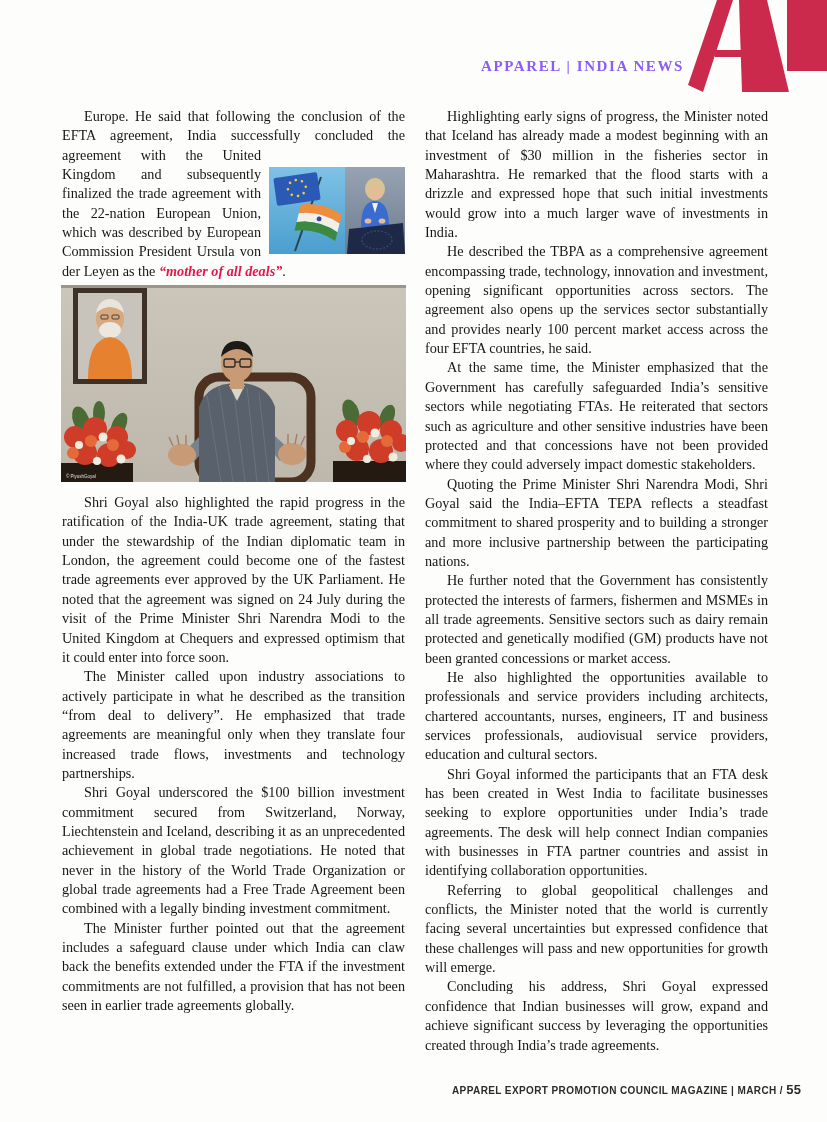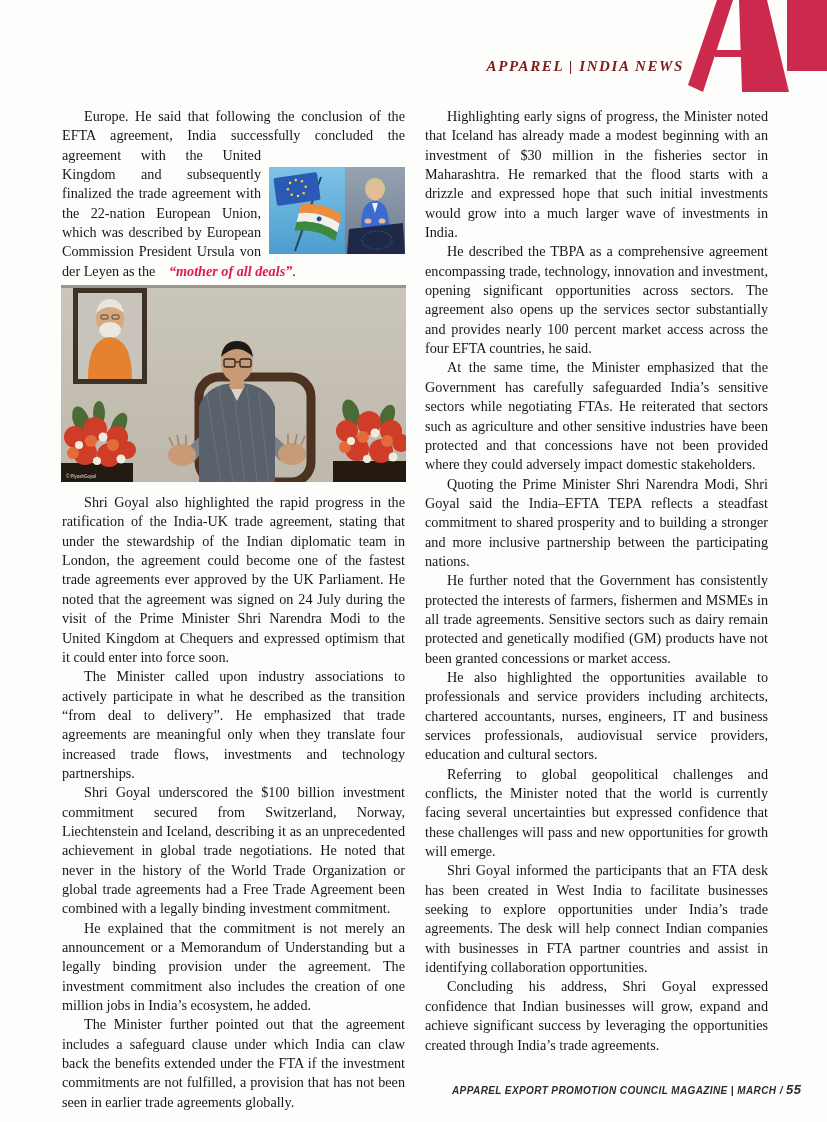--- a/index.html
+++ b/index.html
@@ -3,49 +3,48 @@
 <meta charset="utf-8">
 <style>
   html,body { margin:0; padding:0; background:#ffffff; }
   .page {
     position:relative; width:827px; height:1122px; background:#fdfdfc;
     font-family:"Liberation Serif", serif; overflow:hidden;
   }
   
   .masthead-title {
     position:absolute; top:58px; right:143px;
-    font-size:15px; font-weight:700; letter-spacing:1.6px; color:#7f1d1d;
+    font-size:15px; font-weight:700; letter-spacing:1.6px; color:#8b5cf6;
     white-space:nowrap;
-    font-style:italic;
   }
   .logo { position:absolute; top:0; right:0; width:140px; height:92px; }
   
   .columns {
     position:absolute; top:107px; left:62px; width:706px;
     display:flex; gap:20px;
   }
   .col {
     width:343px; font-size:14.2px; line-height:19.35px;
     text-align:justify; color:#171614;
   }
   .col p { margin:0; text-indent:22px; }
   .intro { margin:0; text-indent:0; }
   .intro-float {
     float:right; width:136px; height:87px;
     margin:21px 0 8px 8px;
   }
   .intro-float svg { display:block; }
-  .quote-red { color:#e2174a; font-weight:700; font-style:italic;margin-left:10px; }
+  .quote-red { color:#e2174a; font-weight:700; font-style:italic; }
   .main-photo { margin:4px 0 11px -1px; width:345px; height:197px; }
   .main-photo svg { display:block; }
   
   .footer {
     position:absolute; top:1082px; left:452px;
     font-family:"Liberation Sans", sans-serif; font-weight:700;
-    font-size:10px; letter-spacing:0.4px; color:#2b2b2b; white-space:nowrap;font-style:italic;
+    font-size:10px; letter-spacing:0.4px; color:#2b2b2b; white-space:nowrap;
   }
   .footer .page-num { font-size:13px; }
 </style>
 </head>
 <body>
 
 <div class="page">
 
   <div class="masthead-title">APPAREL | INDIA NEWS</div>
 
@@ -217,33 +216,32 @@
                 <circle cx="306" cy="174" r="4"></circle>
               </g>
           </g>
           <text x="5" y="193" font-size="4.5" fill="#ffffff" opacity="0.85" font-family="Liberation Sans, sans-serif">© PiyushGoyal</text>
         </svg>
       </div>
 
       <p>Shri Goyal also highlighted the rapid progress in the ratification of the India-UK trade agreement, stating that under the stewardship of the Indian diplomatic team in London, the agreement could become one of the fastest trade agreements ever approved by the UK Parliament. He noted that the agreement was signed on 24 July during the visit of the Prime Minister Shri Narendra Modi to the United Kingdom at Chequers and expressed optimism that it could enter into force soon.</p>
       <p>The Minister called upon industry associations to actively participate in what he described as the transition “from deal to delivery”. He emphasized that trade agreements are meaningful only when they translate four increased trade flows, investments and technology partnerships.</p>
       <p>Shri Goyal underscored the $100 billion investment commitment secured from Switzerland, Norway, Liechtenstein and Iceland, describing it as an unprecedented achievement in global trade negotiations. He noted that never in the history of the World Trade Organization or global trade agreements had a Free Trade Agreement been combined with a legally binding investment commitment.</p>
-      <p>He explained that the commitment is not merely an announcement or a Memorandum of Understanding but a legally binding provision under the agreement. The investment commitment also includes the creation of one million jobs in India’s ecosystem, he added.</p>
       <p>The Minister further pointed out that the agreement includes a safeguard clause under which India can claw back the benefits extended under the FTA if the investment commitments are not fulfilled, a provision that has not been seen in earlier trade agreements globally.</p>
     </div>
 
     <div class="col">
       <p>Highlighting early signs of progress, the Minister noted that Iceland has already made a modest beginning with an investment of $30 million in the fisheries sector in Maharashtra. He remarked that the flood starts with a drizzle and expressed hope that such initial investments would grow into a much larger wave of investments in India.</p>
       <p>He described the TBPA as a comprehensive agreement encompassing trade, technology, innovation and investment, opening significant opportunities across sectors. The agreement also opens up the services sector substantially and provides nearly 100 percent market access across the four EFTA countries, he said.</p>
       <p>At the same time, the Minister emphasized that the Government has carefully safeguarded India’s sensitive sectors while negotiating FTAs. He reiterated that sectors such as agriculture and other sensitive industries have been protected and that concessions have not been provided where they could adversely impact domestic stakeholders.</p>
       <p>Quoting the Prime Minister Shri Narendra Modi, Shri Goyal said the India–EFTA TEPA reflects a steadfast commitment to shared prosperity and to building a stronger and more inclusive partnership between the participating nations.</p>
       <p>He further noted that the Government has consistently protected the interests of farmers, fishermen and MSMEs in all trade agreements. Sensitive sectors such as dairy remain protected and genetically modified (GM) products have not been granted concessions or market access.</p>
       <p>He also highlighted the opportunities available to professionals and service providers including architects, chartered accountants, nurses, engineers, IT and business services professionals, audiovisual service providers, education and cultural sectors.</p>
+      <p>Shri Goyal informed the participants that an FTA desk has been created in West India to facilitate businesses seeking to explore opportunities under India’s trade agreements. The desk will help connect Indian companies with businesses in FTA partner countries and assist in identifying collaboration opportunities.</p>
       <p>Referring to global geopolitical challenges and conflicts, the Minister noted that the world is currently facing several uncertainties but expressed confidence that these challenges will pass and new opportunities for growth will emerge.</p>
-      <p>Shri Goyal informed the participants that an FTA desk has been created in West India to facilitate businesses seeking to explore opportunities under India’s trade agreements. The desk will help connect Indian companies with businesses in FTA partner countries and assist in identifying collaboration opportunities.</p>
       <p>Concluding his address, Shri Goyal expressed confidence that Indian businesses will grow, expand and achieve significant success by leveraging the opportunities created through India’s trade agreements.</p>
     </div>
   </div>
 
   <div class="footer">
     <span>APPAREL EXPORT PROMOTION COUNCIL MAGAZINE | MARCH /</span>
     <span class="page-num">55</span>
   </div>
 
 </div>

